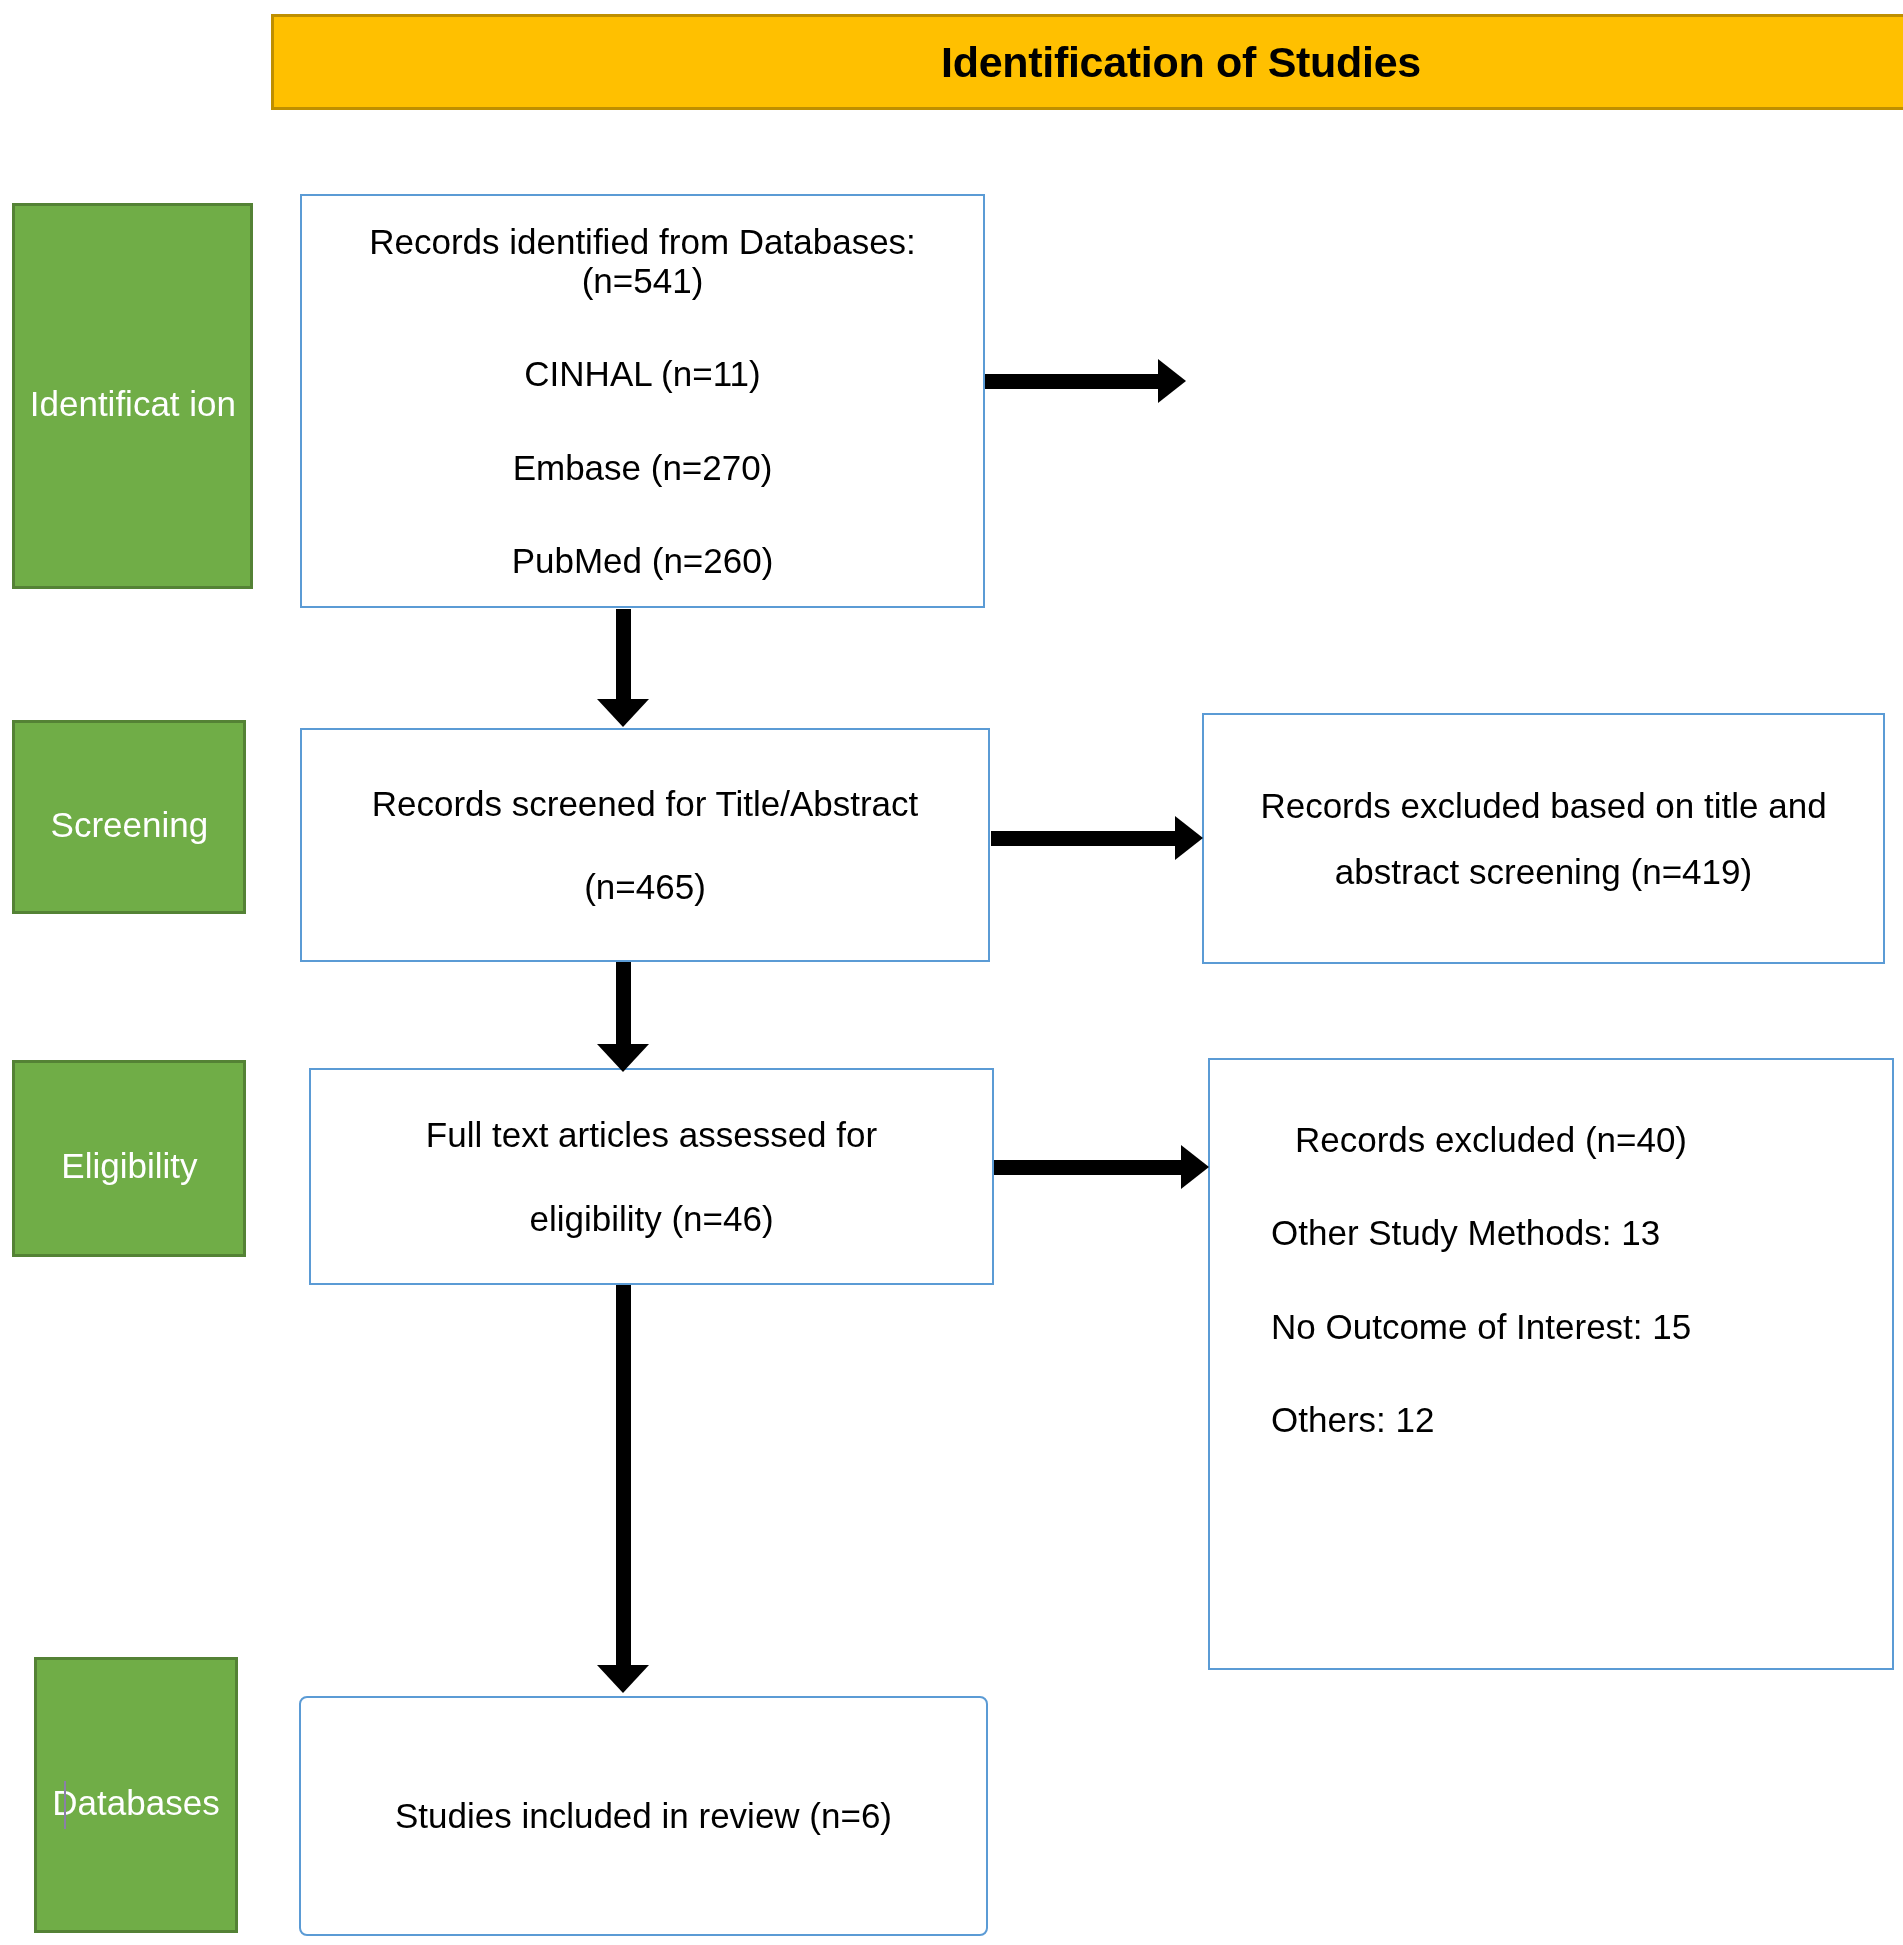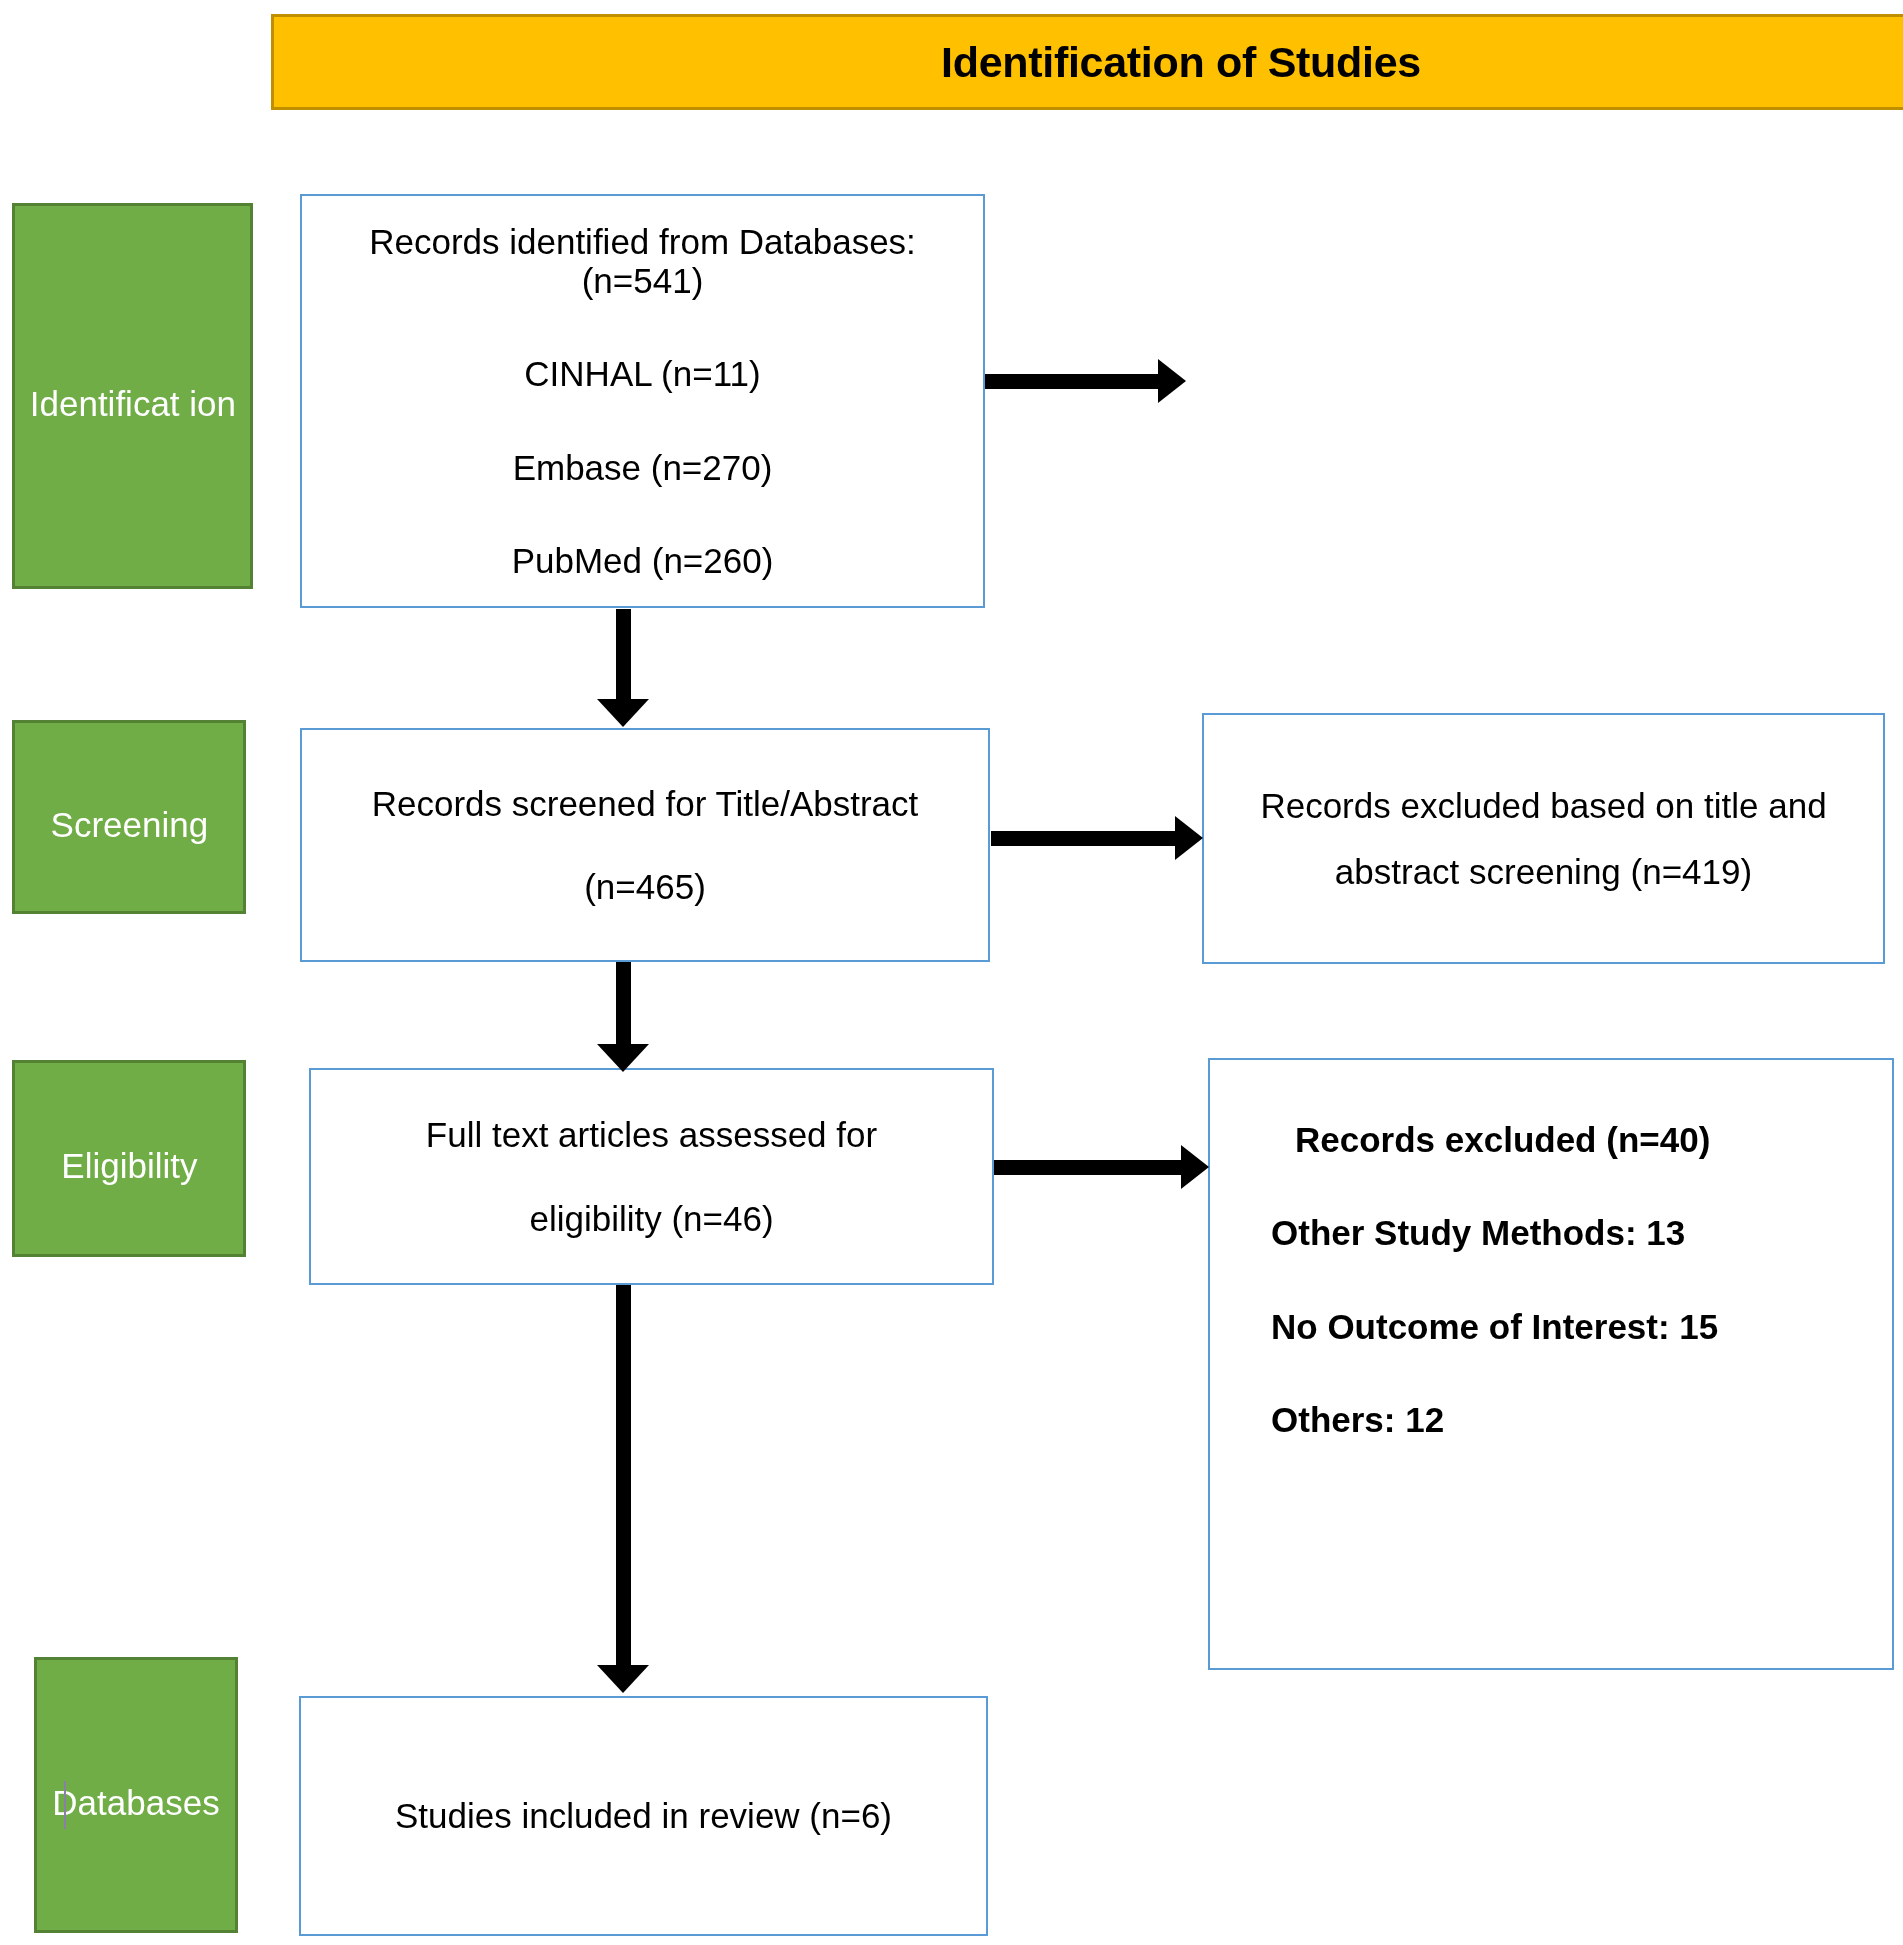--- a/index.html
+++ b/index.html
@@ -88,29 +88,28 @@
   .flow-box .line {
     font-size: 35px;
     color: #000000;
     line-height: 1.12;
     text-align: center;
     white-space: nowrap;
   }
   .flow-box.left-align .line {
     text-align: left;
     padding-left: 61px;
-    font-weight: bold;
   }
   .box-identified      { left: 300px;  top: 194px;  width: 685px; height: 414px; }
   .box-duplicates      { left: 1185px; top: 202px;  width: 694px; height: 333px; }
   .box-screened        { left: 300px;  top: 728px; width: 690px; height: 234px; }
   .box-excluded-titles { left: 1202px; top: 713px; width: 683px; height: 251px; }
   .box-fulltext        { left: 309px;  top: 1068px; width: 685px; height: 217px; }
   .box-excluded-full   { left: 1208px; top: 1058px; width: 686px; height: 612px; }
-  .box-included        { left: 299px;  top: 1696px; width: 689px; height: 240px; }
+  .box-included        { left: 299px;  top: 1696px; width: 689px; height: 240px; border-radius: 8px; }
 
   
   .gap-sm { height: 26px; }
   .gap-md { height: 44px; }
   .gap-lg { height: 54px; }
 
   
   .arrow-v {
     position: absolute;
     width: 14.7px;

